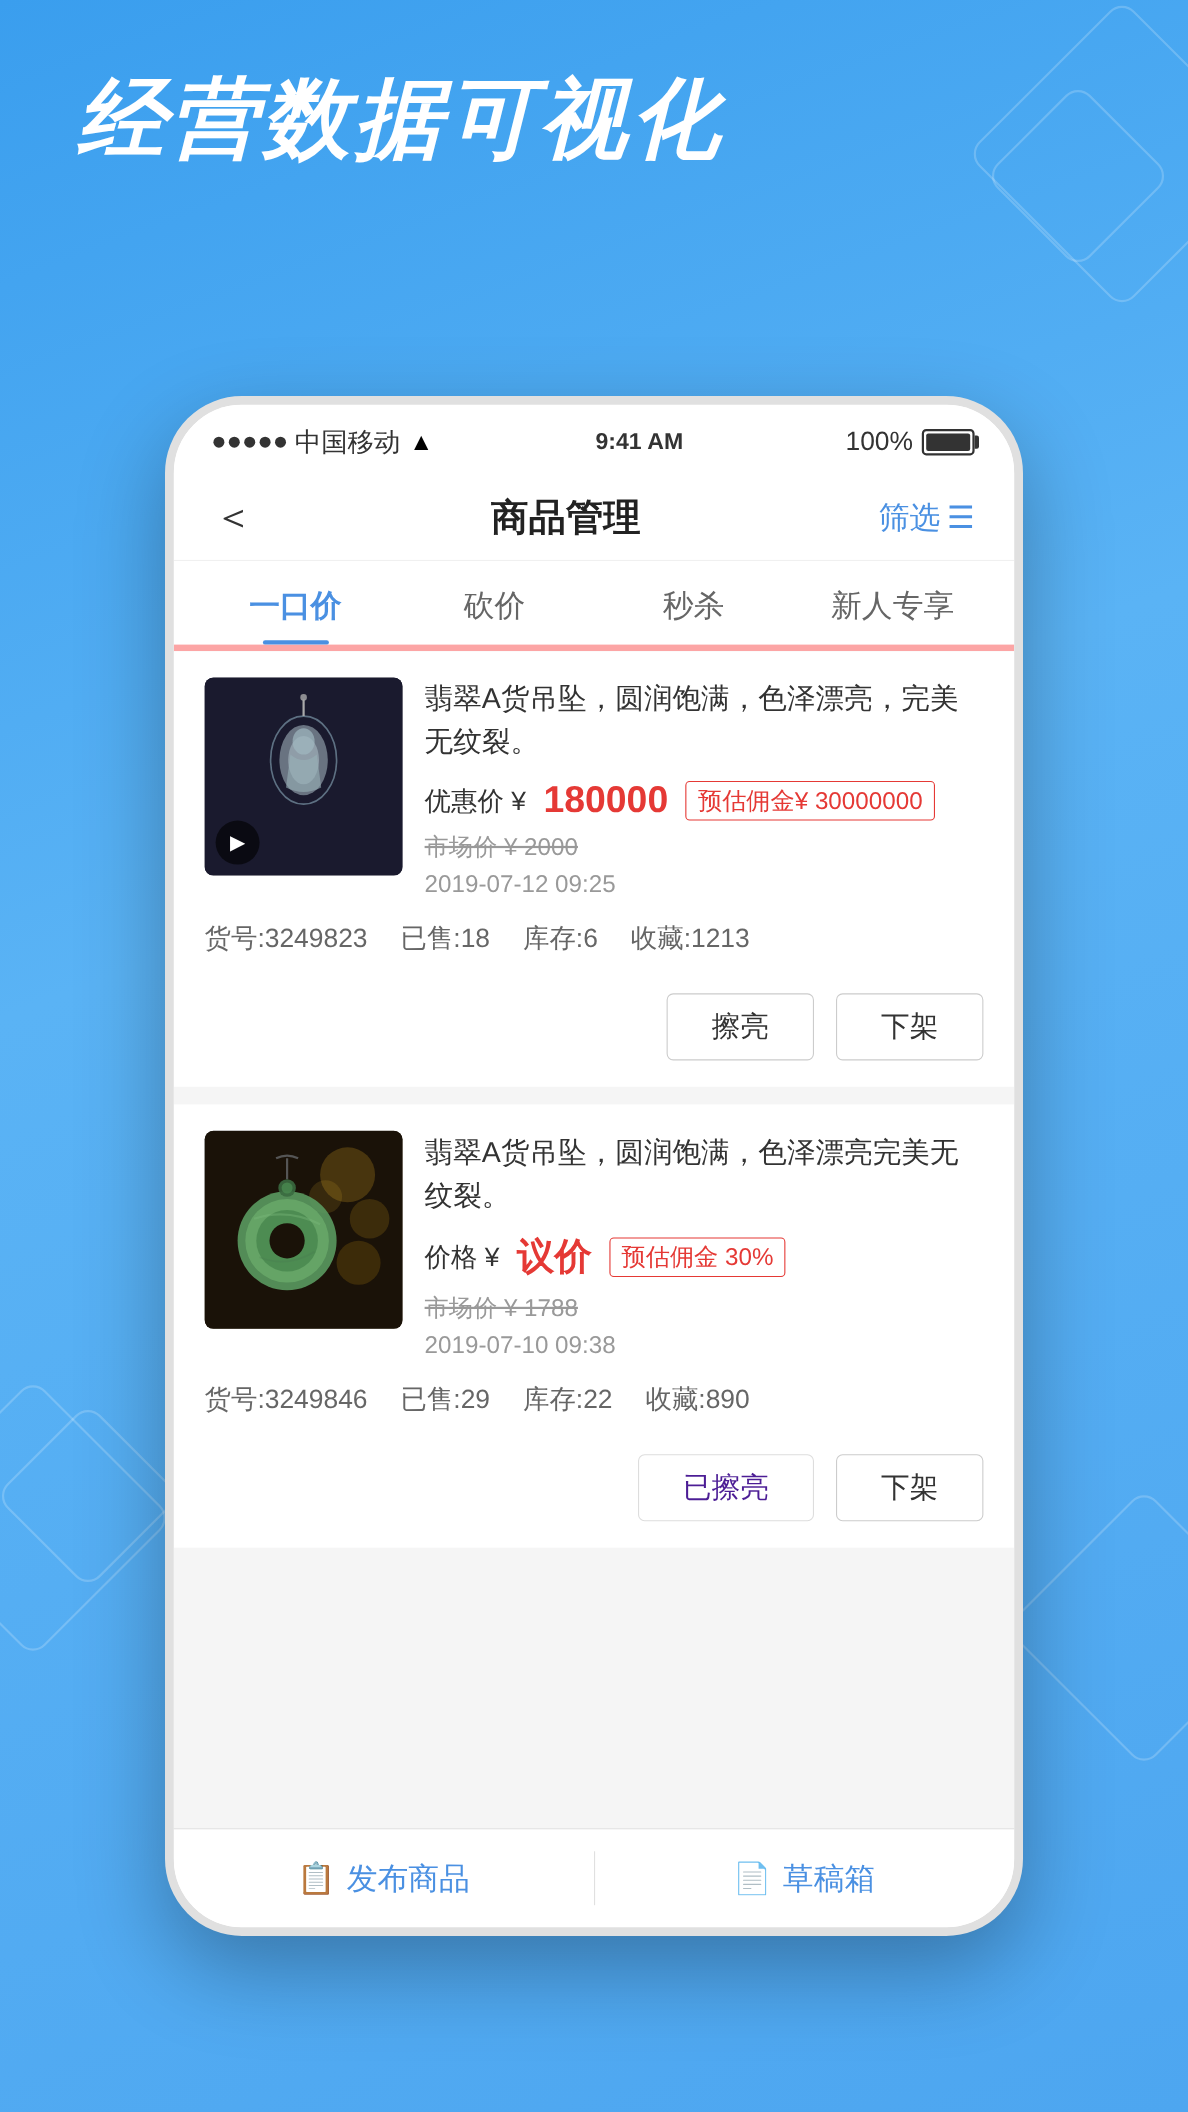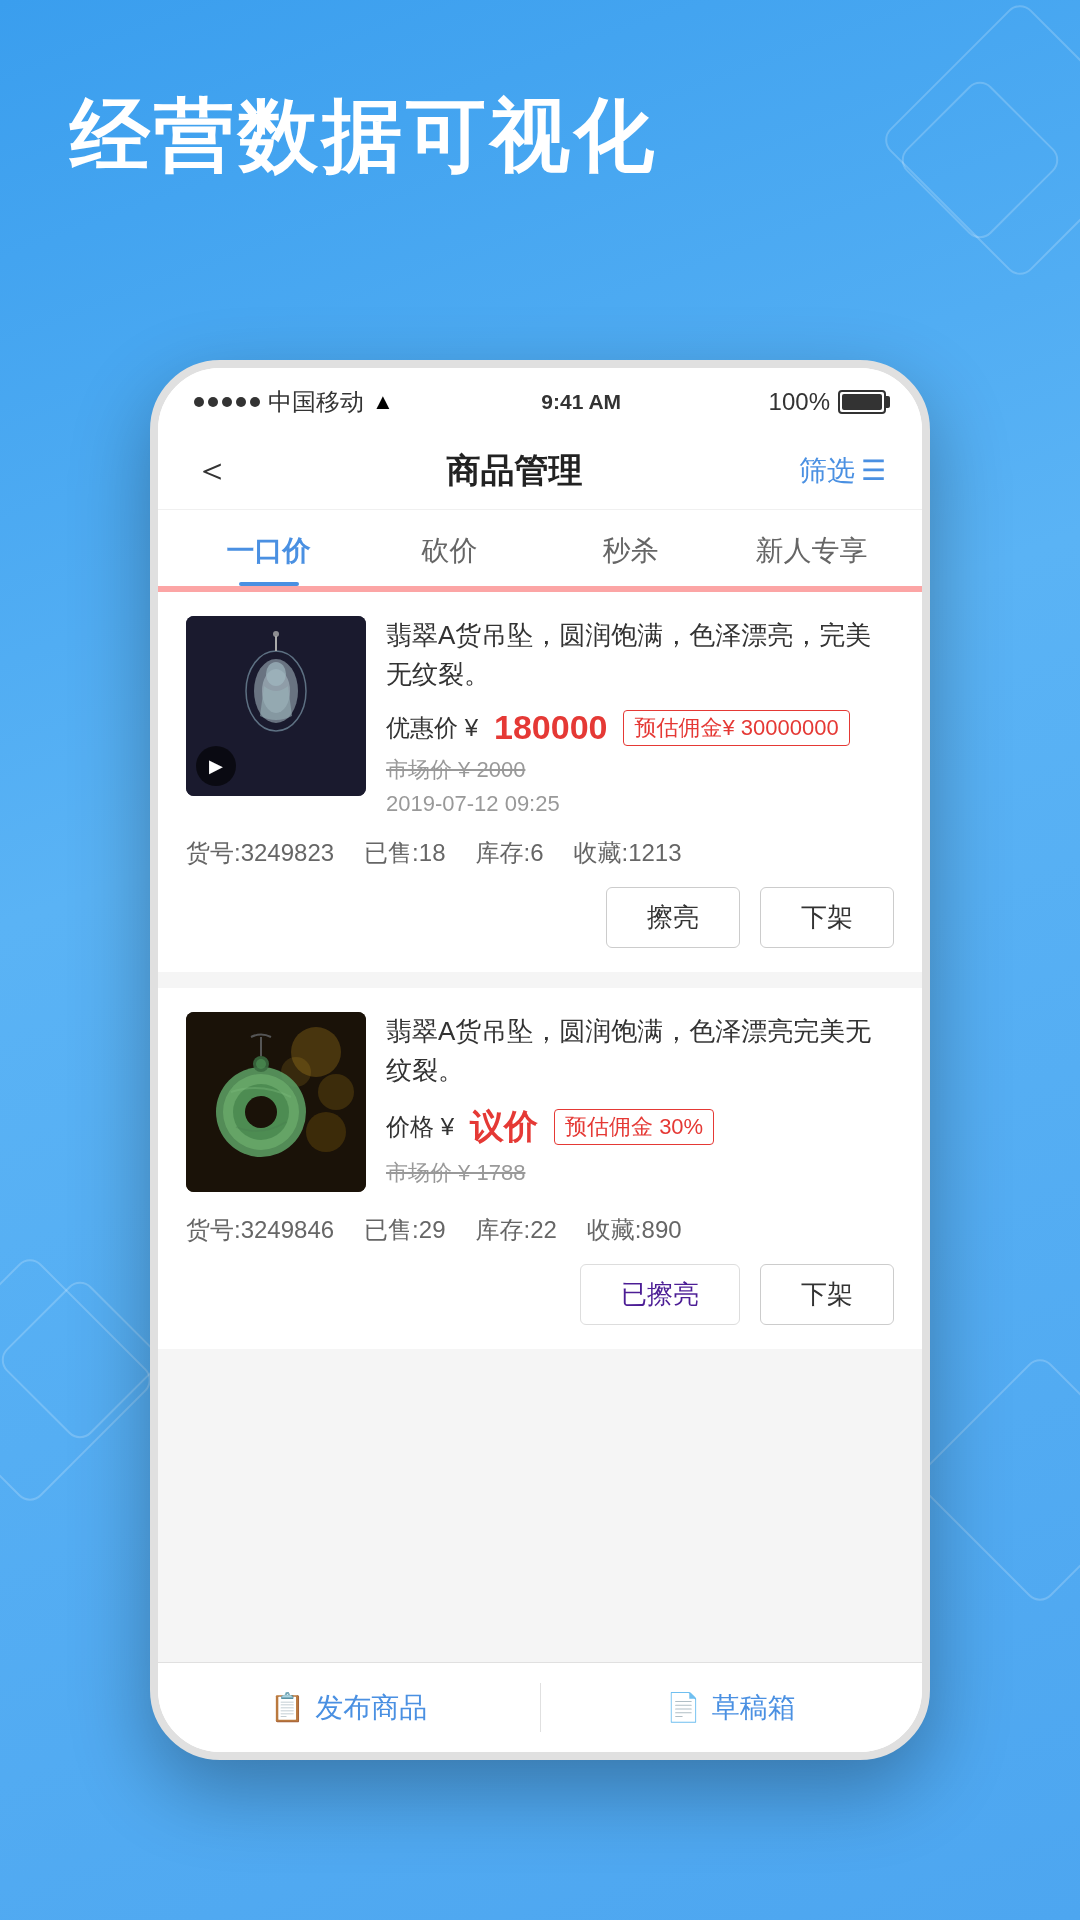--- a/index.html
+++ b/index.html
@@ -36,22 +36,23 @@
       width: 120px; height: 120px;
       bottom: 500px; left: 20px;
     }
     .bg-diamond-5 {
       width: 180px; height: 180px;
       bottom: 350px; right: -50px;
     }
 
     .header-text {
       position: absolute;
-      top: 92px;
+      top: 64px;
       left: 70px;
+      font-style: italic;
     }
     .header-title {
       font-size: 80px;
       font-weight: 700;
       color: #fff;
       letter-spacing: 4px;
       line-height: 1.1;
     }
     .header-subtitle {
       font-size: 52px;
@@ -311,20 +312,21 @@
       gap: 20px;
     }
     .action-btn {
       padding: 12px 40px;
       border-radius: 6px;
       font-size: 26px;
       border: 1.5px solid #ccc;
       background: #fff;
       color: #333;
       cursor: pointer;
+      margin-top: 16px;
     }
     .action-btn.disabled {
       color: #4c1d95;
       border-color: #ddd;
     }
 
     
     .app-footer {
       display: flex;
       border-top: 1px solid #e0e0e0;
@@ -514,20 +516,21 @@
             </div>
 
             <div class="product-info">
               <div class="product-title">翡翠A货吊坠，圆润饱满，色泽漂亮完美无纹裂。</div>
               <div class="price-row">
                 <span class="price-label">价格 ¥</span>
                 <span class="price-main">议价</span>
                 <span class="price-tag-orange">预估佣金 30%</span>
               </div>
               <div class="market-price">市场价 ¥ 1788</div>
+              <div class="product-date">2019-07-10 09:38</div>
             </div>
           </div>
 
           <div class="product-meta">
             <span>货号:3249846</span>
             <span>已售:29</span>
             <span>库存:22</span>
             <span>收藏:890</span>
           </div>
 

